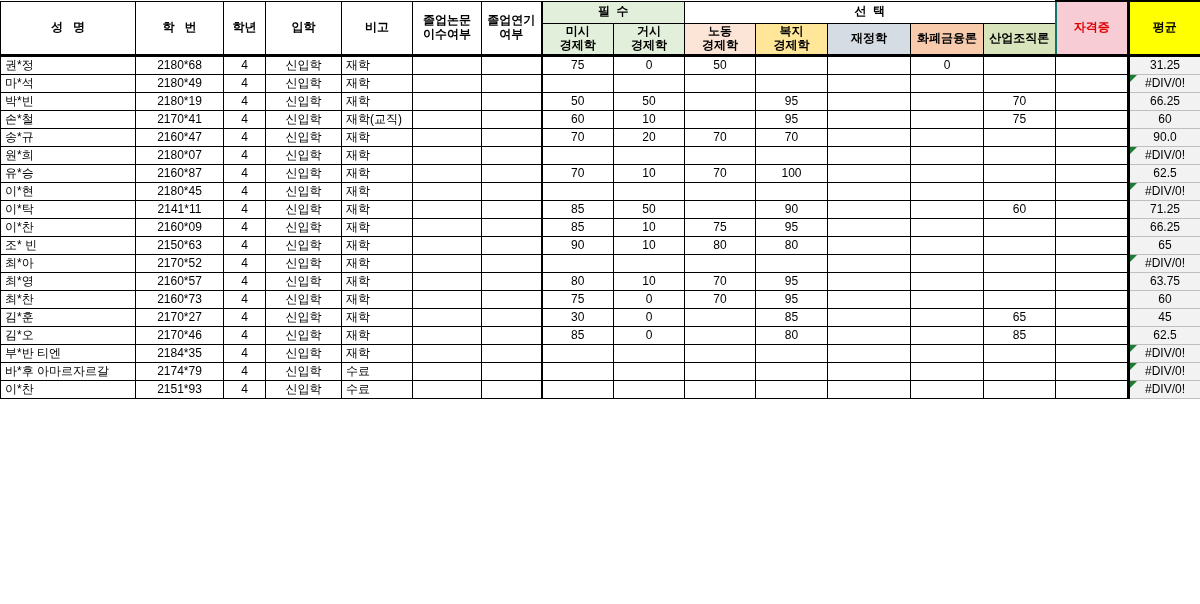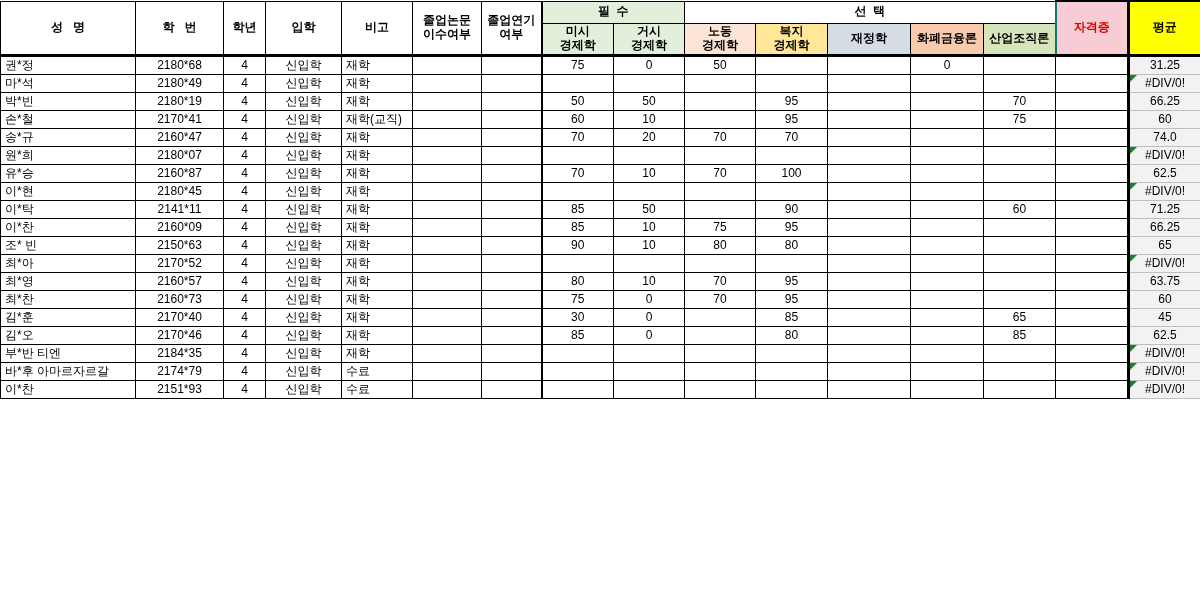--- a/index.html
+++ b/index.html
@@ -207,21 +207,21 @@
         <td class="col-thesis"></td>
         <td class="col-deferral"></td>
         <td class="col-micro">70</td>
         <td class="col-macro">20</td>
         <td class="col-labor">70</td>
         <td class="col-welfare">70</td>
         <td class="col-finance"></td>
         <td class="col-money"></td>
         <td class="col-industrial"></td>
         <td class="col-certificate"></td>
-        <td class="col-average">74.0</td>
+        <td class="col-average">90.0</td>
       </tr>
       <tr>
         <td class="col-name">원*희</td>
         <td class="col-student_id">2180*07</td>
         <td class="col-grade">4</td>
         <td class="col-admission">신입학</td>
         <td class="col-remark">재학</td>
         <td class="col-thesis"></td>
         <td class="col-deferral"></td>
         <td class="col-micro"></td>
@@ -373,21 +373,21 @@
         <td class="col-labor">70</td>
         <td class="col-welfare">95</td>
         <td class="col-finance"></td>
         <td class="col-money"></td>
         <td class="col-industrial"></td>
         <td class="col-certificate"></td>
         <td class="col-average">60</td>
       </tr>
       <tr>
         <td class="col-name">김*훈</td>
-        <td class="col-student_id">2170*40</td>
+        <td class="col-student_id">2170*27</td>
         <td class="col-grade">4</td>
         <td class="col-admission">신입학</td>
         <td class="col-remark">재학</td>
         <td class="col-thesis"></td>
         <td class="col-deferral"></td>
         <td class="col-micro">30</td>
         <td class="col-macro">0</td>
         <td class="col-labor"></td>
         <td class="col-welfare">85</td>
         <td class="col-finance"></td>

